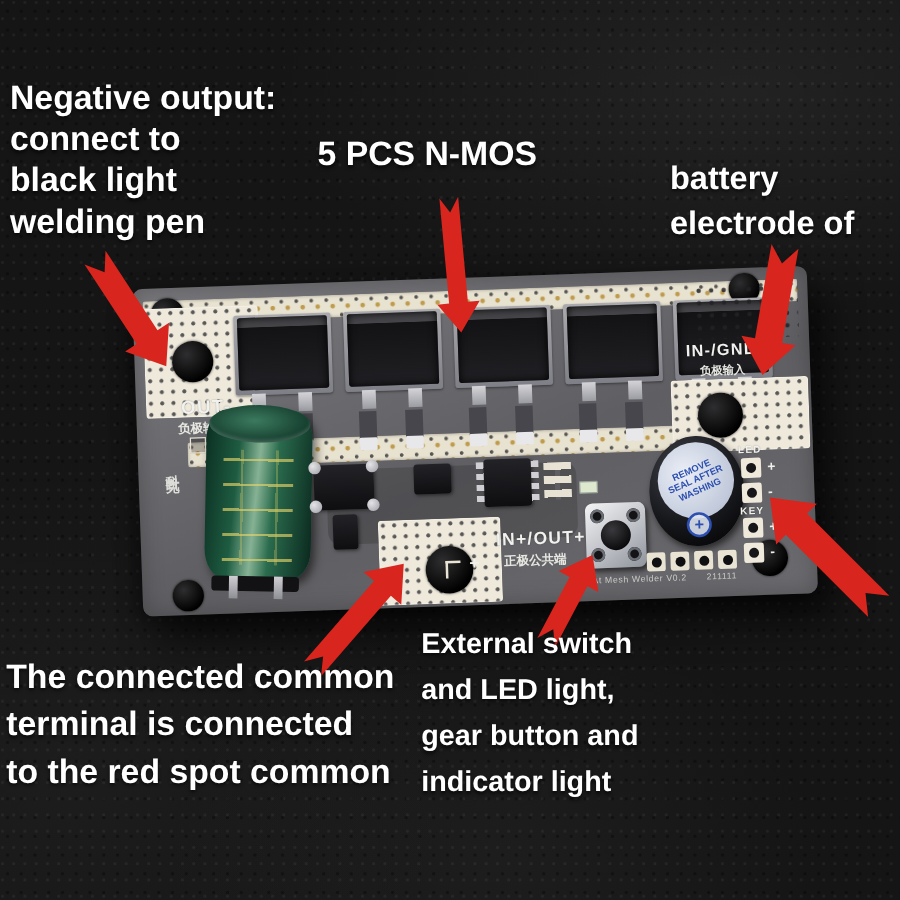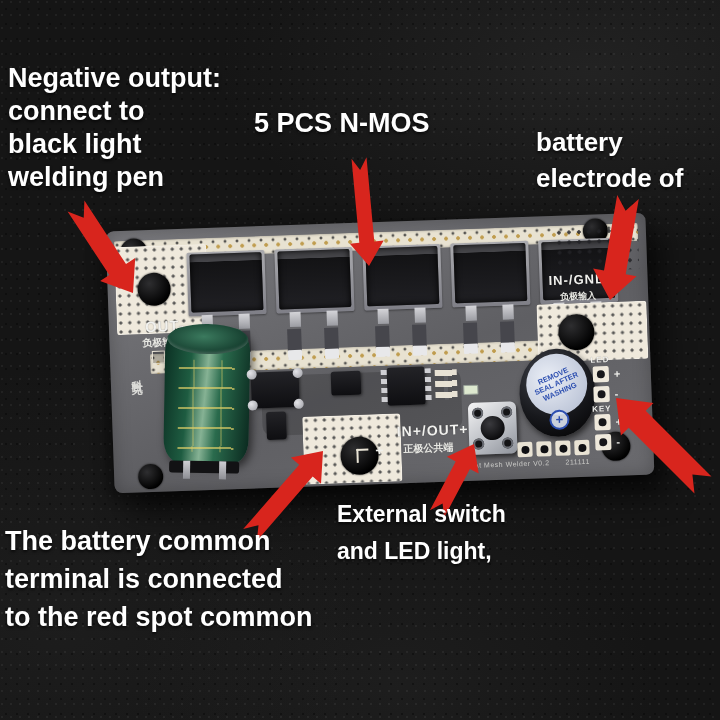--- a/index.html
+++ b/index.html
@@ -275,21 +275,23 @@
     <div>connect to</div>
     <div>black light</div>
     <div>welding pen</div>
   </div>
   <div class="ann" id="ann-nmos">5 PCS N-MOS</div>
   <div class="ann" id="ann-electrode">
     <div>battery</div>
     <div>electrode of</div>
   </div>
   <div class="ann" id="ann-positive-common">
-    <div>The battery common</div>
+    <div>The connected common</div>
     <div>terminal is connected</div>
     <div>to the red spot common</div>
   </div>
   <div class="ann" id="ann-external-switch">
     <div>External switch</div>
     <div>and LED light,</div>
+    <div>gear button and</div>
+    <div>indicator light</div>
   </div>
 </div>
 
 </body></html>

